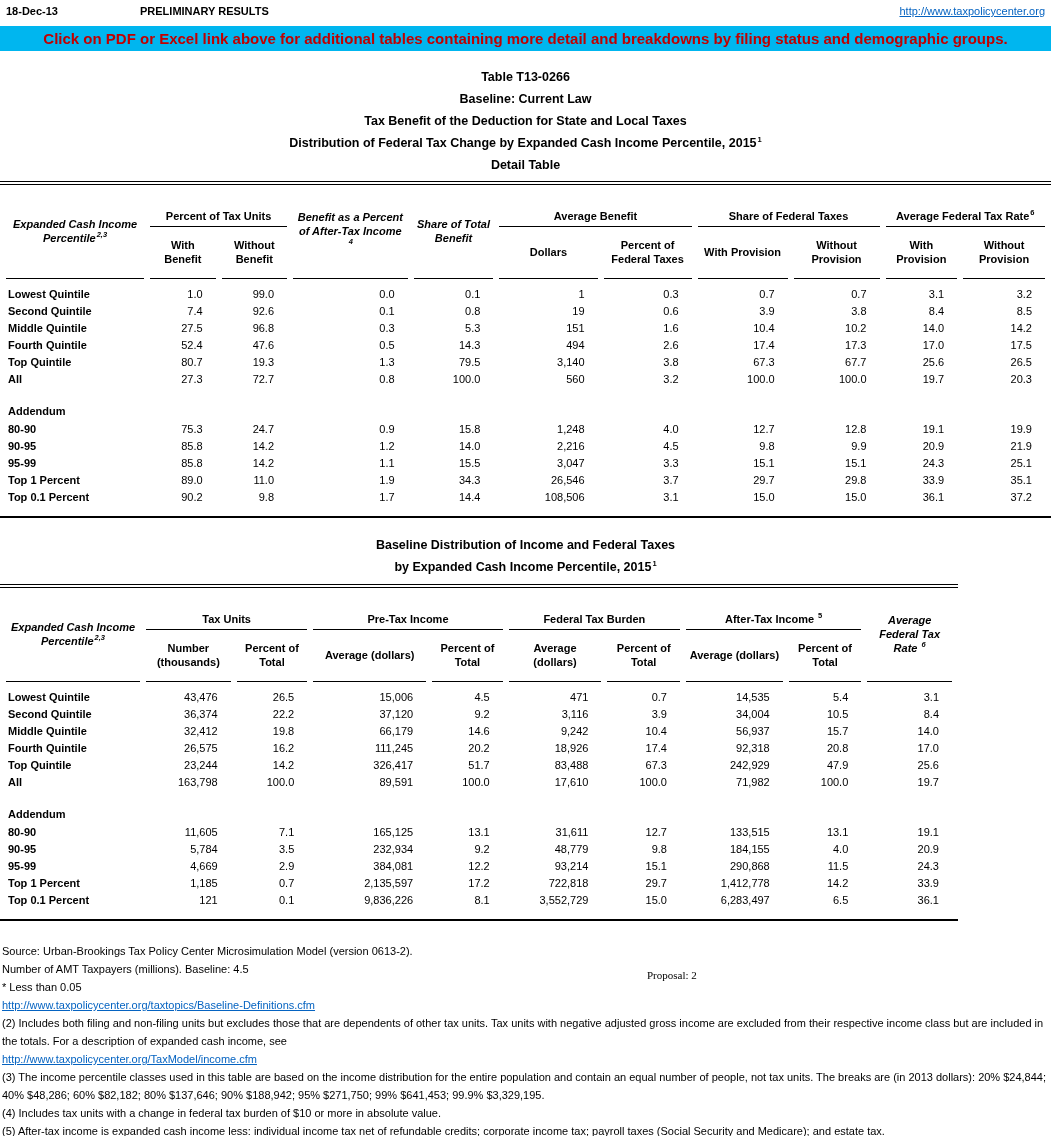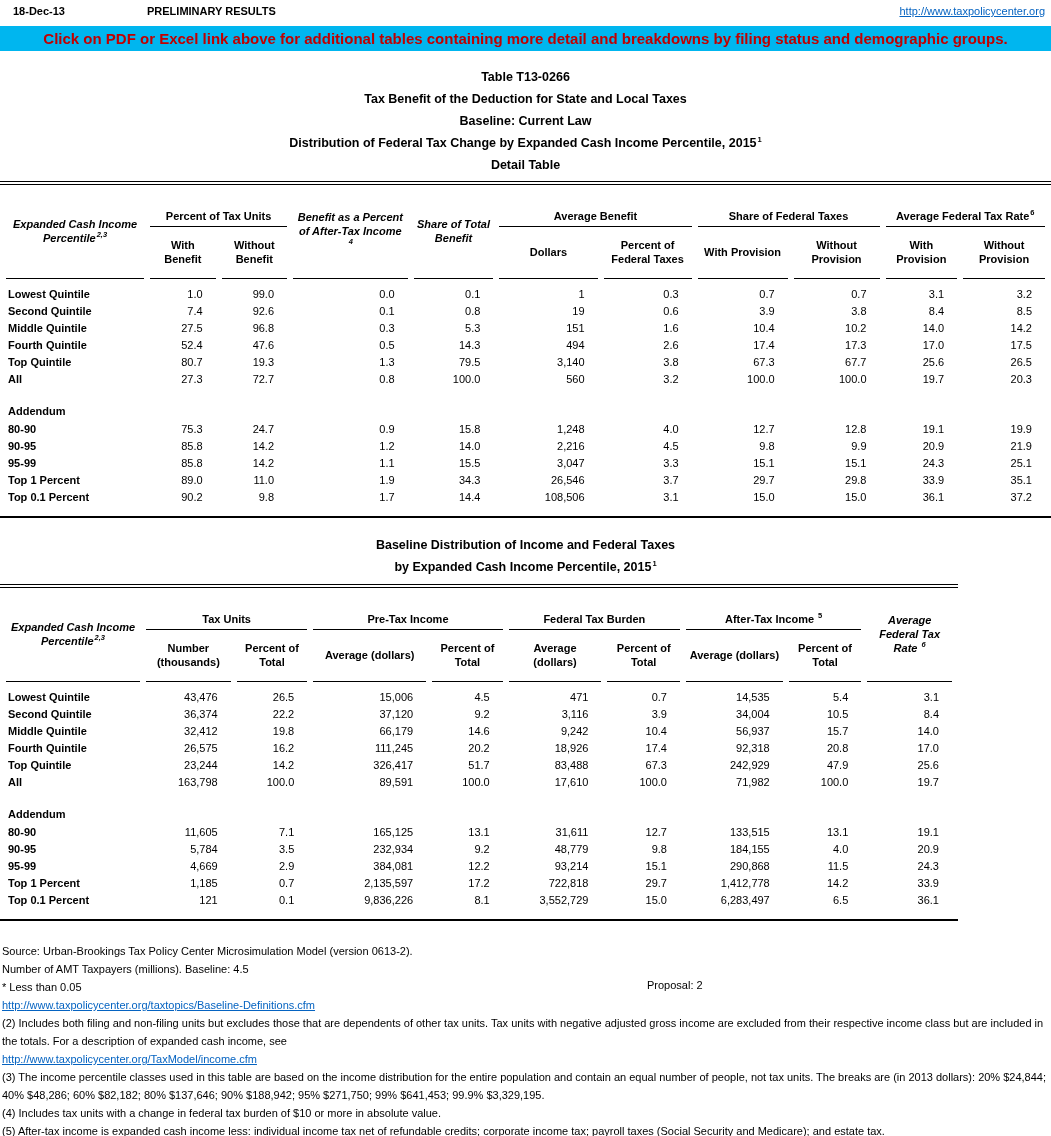--- a/index.html
+++ b/index.html
@@ -1,21 +1,21 @@
 <!DOCTYPE html>
 <html style="--link: #0563C1;"><head>
 <meta charset="utf-8">
 <style>
   html,body{margin:0;padding:0;}
   body{
     width:1051px;height:1136px;overflow:hidden;background:#fff;color:#000;
     font-family:"Liberation Sans",sans-serif;position:relative;
   }
   
-  .page-header{display:flex;align-items:baseline;padding:5px 6px 0 13px;font-size:11px;font-weight:bold;}
+  .page-header{display:flex;align-items:baseline;padding:5px 6px 0 6px;font-size:11px;font-weight:bold;}
   .page-header .date{width:134px;}
   .page-header .status{flex:1;text-align:left;}
   a{color:var(--link,#0563C1);text-decoration:underline;cursor:pointer;}
   .toplink{font-weight:normal;}
   
   .banner{margin-top:9px;padding:4px 0 4px 0;text-align:center;font-size:15px;font-weight:bold;}
   
   .titles{margin-top:15px;text-align:center;font-weight:bold;font-size:12.5px;line-height:22px;}
   sup{font-size:7.5px;vertical-align:super;line-height:0;margin-left:1px;}
   
@@ -33,37 +33,37 @@
   td.rowlabel{font-weight:bold;padding-right:2px;white-space:nowrap;}
   td.section{text-align:left;font-weight:bold;padding:15px 0 1px 2px;}
   tbody tr:first-child td{padding-top:7px;}
   
   .titles2{margin-top:16px;text-align:center;font-weight:bold;font-size:12.5px;line-height:22px;}
   .t2wrapmargin{margin-top:6px;}
   
   .fnblock{margin-top:19px;padding:2px 4px 0 2px;font-size:11px;line-height:18px;}
   .fnblock .fn{margin:0;}
   .amt-line{position:relative;}
-  .amt-line .proposal{position:absolute;left:645px;top:16px;}
+  .amt-line .proposal{position:absolute;left:645px;top:6px;font-family:Liberation Serif, serif;}
 </style>
 </head>
 <body>
 
 <header class="page-header">
   <span class="date">18-Dec-13</span>
   <span class="status">PRELIMINARY RESULTS</span>
   <a class="toplink" href="#" title="http://www.taxpolicycenter.org">http://www.taxpolicycenter.org</a>
 </header>
 
 <div class="banner" id="banner" style="background: rgb(0, 182, 239); color: rgb(192, 0, 0);">Click on PDF or Excel link above for additional tables containing more detail and breakdowns by filing status and demographic groups.</div>
 
 <div class="titles">
   <div>Table T13-0266</div>
+  <div>Baseline: Current Law</div>
   <div>Tax Benefit of the Deduction for State and Local Taxes</div>
-  <div>Baseline: Current Law</div>
   <div><span>Distribution of Federal Tax Change by Expanded Cash Income Percentile, 2015</span><sup>1</sup></div>
   <div>Detail Table</div>
 </div>
 
 <div class="twrap t1">
   <table>
     <colgroup>
       <col style="width:135px">
         <col style="width:64px">
         <col style="width:64px">

